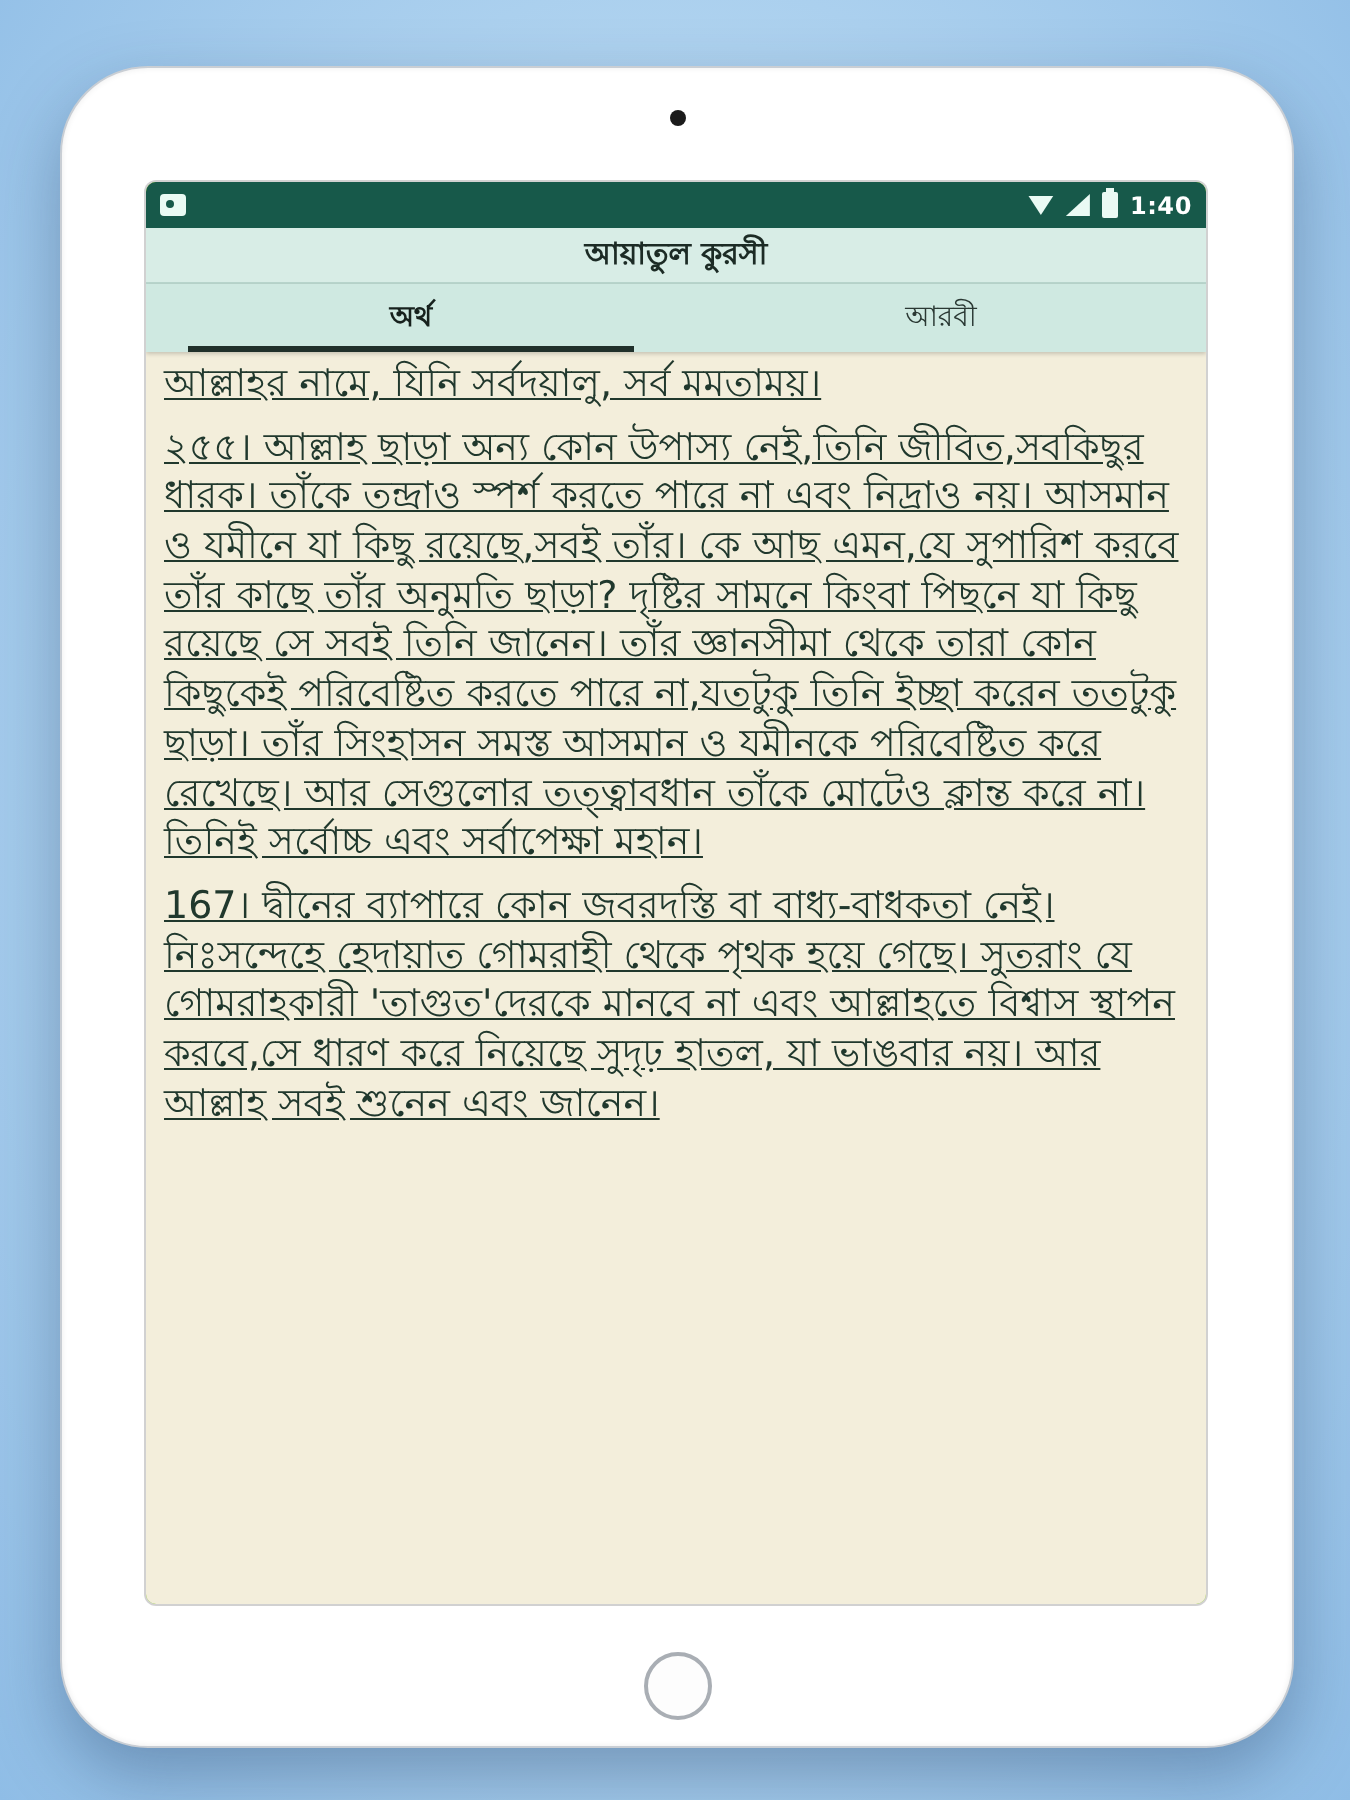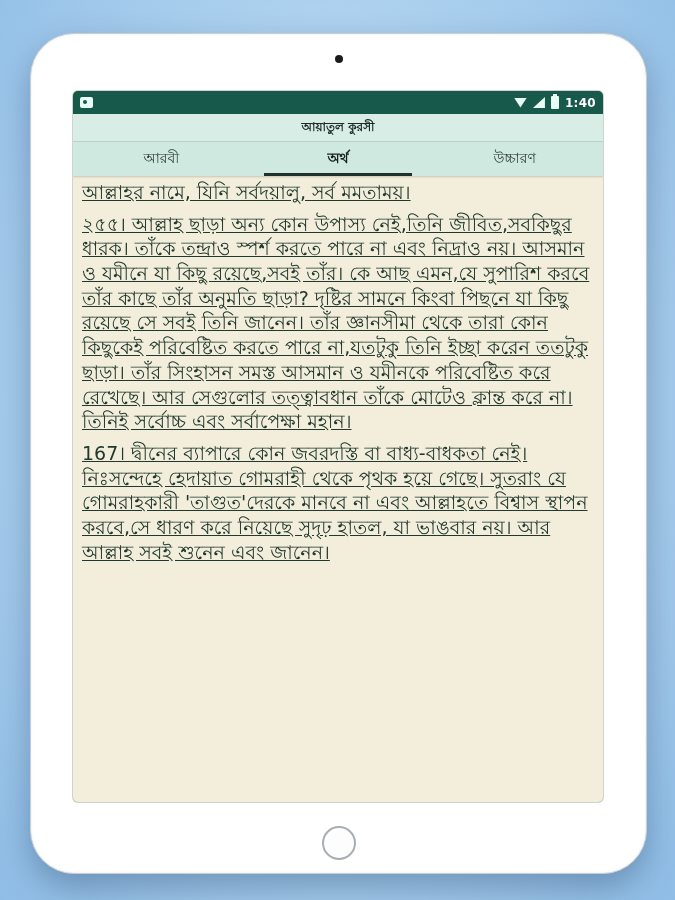--- a/index.html
+++ b/index.html
@@ -134,21 +134,21 @@
   .title-bar {
     height: 27px;
     background: #d8ede6;
     border-bottom: 1px solid #b9d6cd;
     display: flex;
     align-items: center;
     justify-content: center;
     flex: 0 0 auto;
   }
   .title-bar .app-title {
-    font-size: 12px;
+    font-size: 15px;
     font-weight: bold;
     color: #1c2b25;
   }
 
   
   .tab-bar {
     height: 34px;
     background: #cfe9e1;
     display: flex;
     flex: 0 0 auto;
@@ -214,28 +214,25 @@
         <span class="battery-glyph"></span>
         <span class="status-time">1:40</span>
       </div>
     </div>
 
     <div class="title-bar">
       <span class="app-title">আয়াতুল কুরসী</span>
     </div>
 
     <div class="tab-bar">
+      <div class="tab active">
+        <span>অর্থ</span>
+      </div>
       <div class="tab">
         <span>আরবী</span>
-      </div>
-      <div class="tab active">
-        <span>অর্থ</span>
-      </div>
-      <div class="tab">
-        <span>উচ্চারণ</span>
       </div>
     </div>
 
     <div class="content">
       <p>আল্লাহর নামে, যিনি সর্বদয়ালু, সর্ব মমতাময়।</p>
       <p>২৫৫। আল্লাহ ছাড়া অন্য কোন উপাস্য নেই,তিনি জীবিত,সবকিছুর ধারক। তাঁকে তন্দ্রাও স্পর্শ করতে পারে না এবং নিদ্রাও নয়। আসমান ও যমীনে যা কিছু রয়েছে,সবই তাঁর। কে আছ এমন,যে সুপারিশ করবে তাঁর কাছে তাঁর অনুমতি ছাড়া? দৃষ্টির সামনে কিংবা পিছনে যা কিছু রয়েছে সে সবই তিনি জানেন। তাঁর জ্ঞানসীমা থেকে তারা কোন কিছুকেই পরিবেষ্টিত করতে পারে না,যতটুকু তিনি ইচ্ছা করেন ততটুকু ছাড়া। তাঁর সিংহাসন সমস্ত আসমান ও যমীনকে পরিবেষ্টিত করে রেখেছে। আর সেগুলোর তত্ত্বাবধান তাঁকে মোটেও ক্লান্ত করে না। তিনিই সর্বোচ্চ এবং সর্বাপেক্ষা মহান।</p>
       <p>167। দ্বীনের ব্যাপারে কোন জবরদস্তি বা বাধ্য-বাধকতা নেই। নিঃসন্দেহে হেদায়াত গোমরাহী থেকে পৃথক হয়ে গেছে। সুতরাং যে গোমরাহকারী 'তাগুত'দেরকে মানবে না এবং আল্লাহতে বিশ্বাস স্থাপন করবে,সে ধারণ করে নিয়েছে সুদৃঢ় হাতল, যা ভাঙবার নয়। আর আল্লাহ সবই শুনেন এবং জানেন।</p>
     </div>
 
   </div>

